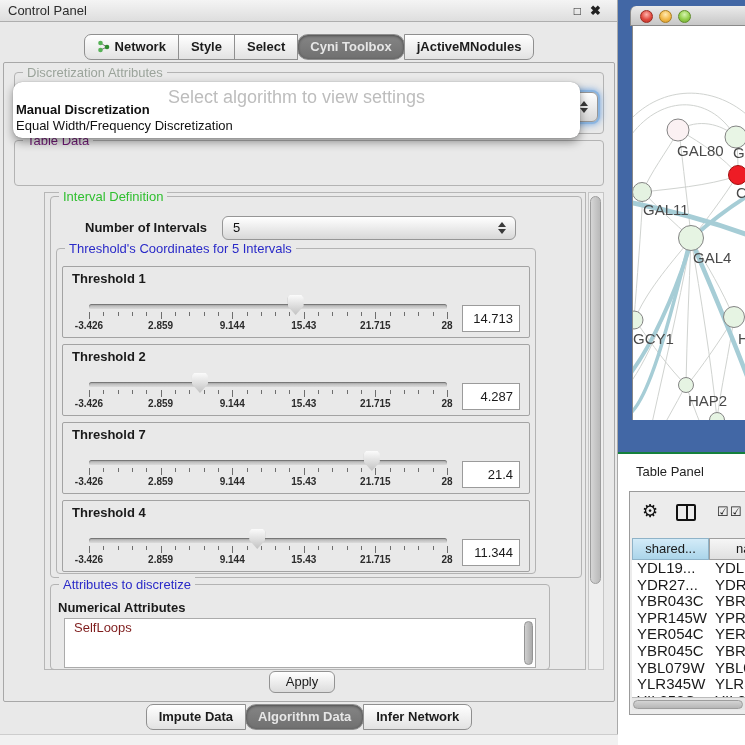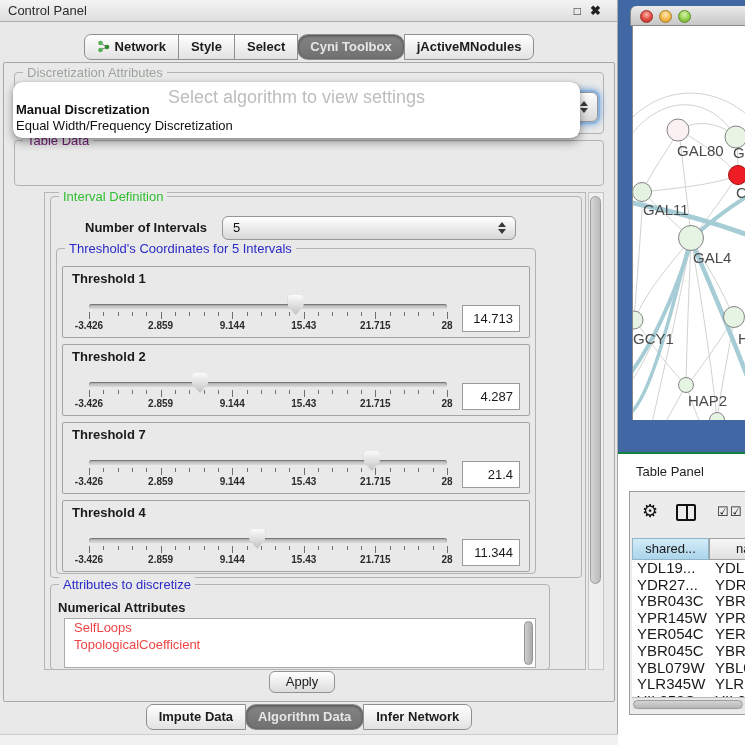--- a/index.html
+++ b/index.html
@@ -53,21 +53,21 @@
   .tbox{position:relative;width:468px;height:72px;border:1px solid #a3a3a3;border-radius:2px;margin-bottom:6px;background:#e9e9e9;}
   .tbox .tlabel{position:absolute;left:9px;top:4px;font-weight:bold;font-size:13px;}
   .track{position:absolute;left:26px;top:37px;width:358px;height:5px;border-radius:3px;background:linear-gradient(#a9a9a9,#dcdcdc);box-shadow:inset 0 1px 1px rgba(0,0,0,.35);}
   .thumb-sl{position:absolute;top:28px;width:16px;height:20px;background:linear-gradient(#fbfbfb 0%,#dcdcdc 55%,#c2c2c2 100%);clip-path:polygon(14% 0,86% 0,100% 14%,100% 55%,50% 100%,0 55%,0 14%);filter:drop-shadow(0 0 1px #777);}
   .tick{position:absolute;width:1px;background:#6e6e6e;}
   .ticklbl{position:absolute;top:53px;transform:translateX(-50%);font-size:10px;font-weight:bold;color:#2b2b2b;white-space:nowrap;}
   .vfield{position:absolute;left:399px;top:28px;width:58px;height:27px;background:#fff;border:1px solid #9b9b9b;font-size:13px;line-height:25px;text-align:right;padding-right:6px;margin-top:10px;}
 
   .attr-label{position:absolute;left:58px;top:600px;font-weight:bold;font-size:13px;}
   .listbox{position:absolute;left:64px;top:618px;width:472px;height:50px;background:#fff;border:1px solid #ababab;overflow:hidden;}
-  .listbox .item{padding:1px 0 1px 9px;font-size:13px;color:#ef4444;white-space:nowrap;}
+  .listbox .item{padding:1px 0 1px 9px;font-size:13px;color:#7f1d1d;white-space:nowrap;}
   .listbox .lthumb{position:absolute;right:2px;top:2px;width:9px;height:44px;background:linear-gradient(90deg,#cfcfcf,#ababab);border:1px solid #949494;border-radius:5px;}
 
   .btn{position:absolute;background:linear-gradient(#ffffff,#dcdcdc);border:1px solid #939393;border-radius:6px;font-size:13px;text-align:center;}
   .apply{left:269px;top:671px;width:66px;height:22px;line-height:20px;}
 
   .bottom-strip{position:absolute;left:0;top:734px;width:618px;height:11px;background:#f1f1f1;border-top:1px solid #cdcdcd;}
 
   
   .right-bg{position:absolute;left:618px;top:0;width:127px;height:452px;background:#4267a5;}
   .net-titlebar{position:absolute;left:630px;top:6px;width:115px;height:20px;background:linear-gradient(#ebebeb,#c7c7c7);border-bottom:1px solid #8a8a8a;border-radius:6px 0 0 0;border-left:1px solid #8a8a8a;}
@@ -337,21 +337,20 @@
         </div>
       </div>
 
     <div class="group" style="left:50px;top:584px;width:500px;height:86px;">
       <span class="legend blue">Attributes to discretize</span>
     </div>
     <div class="attr-label">Numerical Attributes</div>
     <div class="listbox" id="attrList">
       <div class="lthumb"></div>
     <div class="item">SelfLoops</div>
-        <div class="item">TopologicalCoefficient</div>
       </div>
 
     <div class="btn apply">Apply</div>
 
     <div class="tabbar bottom" id="bottomTabs">
         <div class="tab">
           <span>Impute Data</span>
         </div>
         <div class="tab sel">
           <span>Algorithm Data</span>

